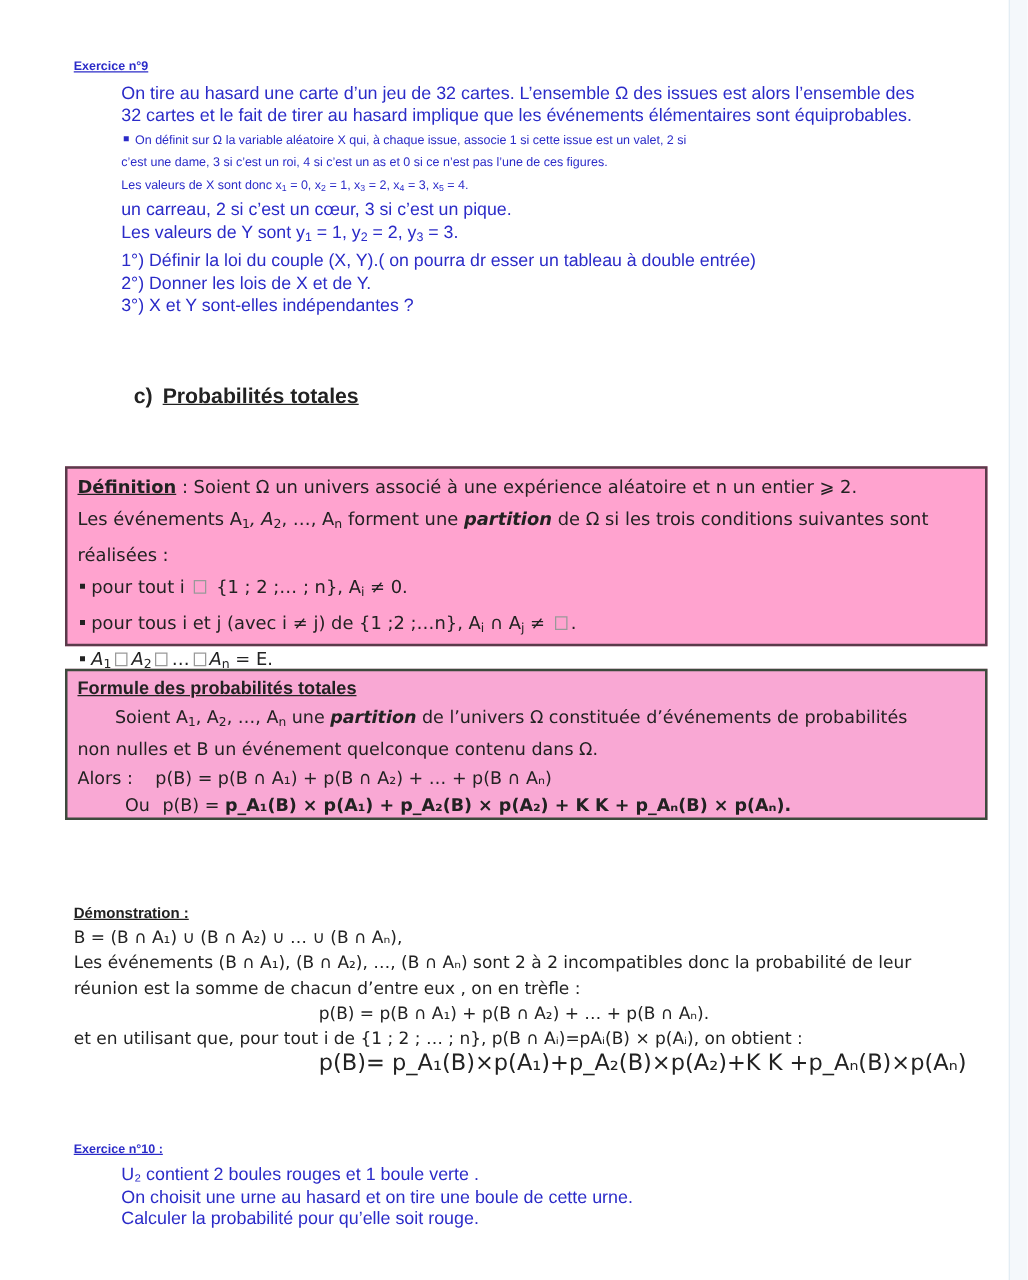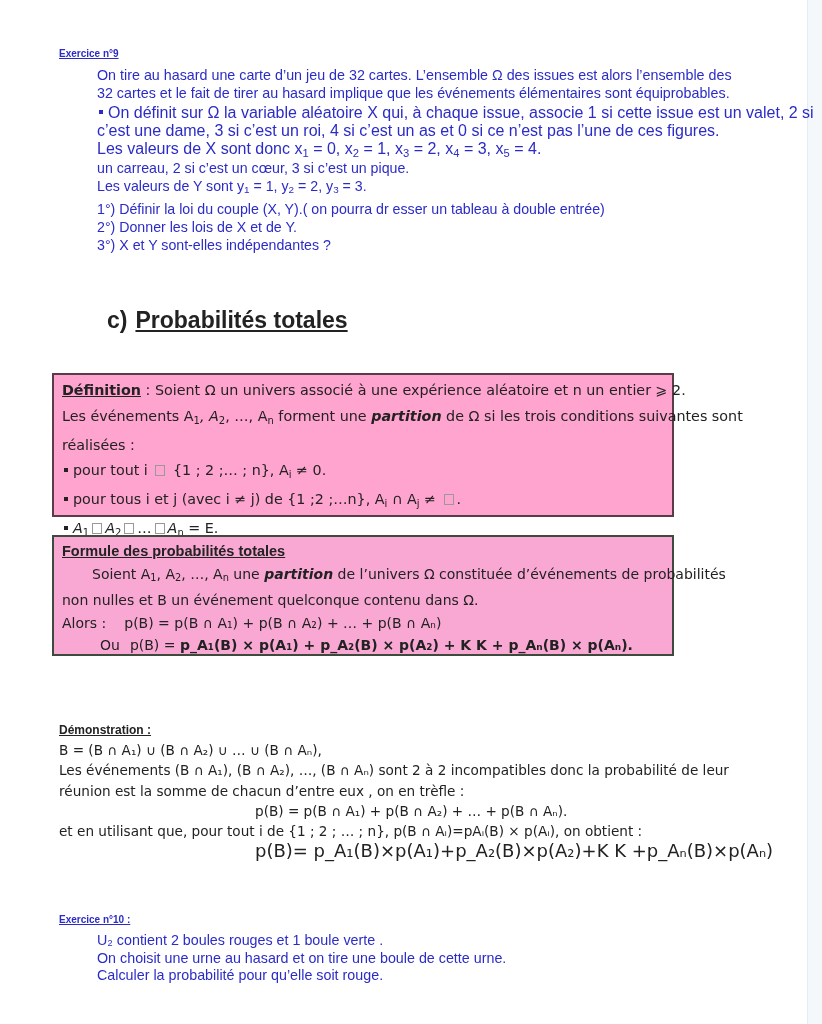--- a/index.html
+++ b/index.html
@@ -18,26 +18,26 @@
     color: #2b2bc8; text-decoration: underline;
   }
   .ex-body {
     position: absolute; left: 97px; width: 700px;
     color: #2b2bc8; font-size: 14.3px; line-height: 18.2px;
   }
   .ex-body .line { white-space: nowrap; }
   .sub { font-size: 0.7em; vertical-align: -0.25em; }
   .bullet { display: inline-block; width: 4px; height: 4px; background: currentColor; margin: 0 5px 3px 2px; vertical-align: middle; }
   .section-title {
-    position: absolute; left: 107px; top: 307px; font-size: 23px; font-weight: bold;
+    position: absolute; left: 107px; top: 307px; font-size: 17px; font-weight: bold;
     color: #222;
   }
   .section-title .u { text-decoration: underline; margin-left: 8px; }
   .box {
-    position: absolute; left: 52px; width: 622px; box-sizing: border-box;
+    position: absolute; left: 52px; width: 738px; box-sizing: border-box;
     border: 2px solid #555; padding: 3px 8px;
     font-family: "DejaVu Sans", sans-serif; color: #222;
   }
   .pink { top: 373px; height: 144px; background: #ffa3cf; border-color: #5a3b4a; font-size: 14.3px; line-height: 25.5px; }
   .green { top: 535px; height: 121px; background: #f9a8d4; border-color: #3d4a3d; font-size: 14px; line-height: 22.5px; }
   .box .line { white-space: nowrap; }
   .b-ul { font-weight: bold; text-decoration: underline; }
   .bi { font-weight: bold; font-style: italic; }
   .it { font-style: italic; }
   .form-title { font-family: "Liberation Sans", sans-serif; font-weight: bold; text-decoration: underline; font-size: 14.5px; }
@@ -55,21 +55,21 @@
 </head>
 <body>
 
 <div class="right-edge"></div>
 
 <div class="ex-title" style="top:48px;">Exercice n°9</div>
 <div class="ex-body" style="top:66px;">
   <div class="line">On tire au hasard une carte d’un jeu de 32 cartes. L’ensemble Ω des issues est alors l’ensemble des</div>
   <div class="line">32 cartes et le fait de tirer au hasard implique que les événements élémentaires sont équiprobables.</div>
 </div>
-<div class="ex-body" style="top:104px; left:97px; font-size:16px;">
+<div class="ex-body" style="top:104px; left:97px; font-size:10px;">
   <div class="line"><span class="bullet"></span><span>On définit sur Ω la variable aléatoire X qui, à chaque issue, associe 1 si cette issue est un valet, 2 si</span></div>
   <div class="line">c’est une dame, 3 si c’est un roi, 4 si c’est un as et 0 si ce n’est pas l’une de ces figures.</div>
   <div class="line">
     <span>Les valeurs de X sont donc </span><span>x<span class="sub">1</span><span> = 0, </span>x<span class="sub">2</span><span> = 1, </span>x<span class="sub">3</span><span> = 2, </span>x<span class="sub">4</span><span> = 3, </span>x<span class="sub">5</span><span> = 4.</span></span>
   </div>
 </div>
 <div class="ex-body" style="top:159px; font-size:14.2px;">
   <div class="line">un carreau, 2 si c’est un cœur, 3 si c’est un pique.</div>
   <div class="line">
     <span>Les valeurs de Y sont </span>y<span class="sub">1</span><span> = 1, </span>y<span class="sub">2</span><span> = 2, </span>y<span class="sub">3</span><span> = 3.</span>

